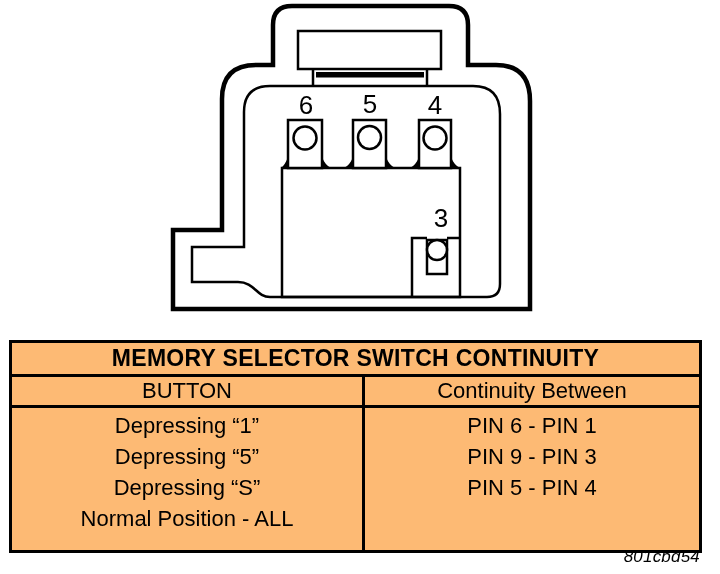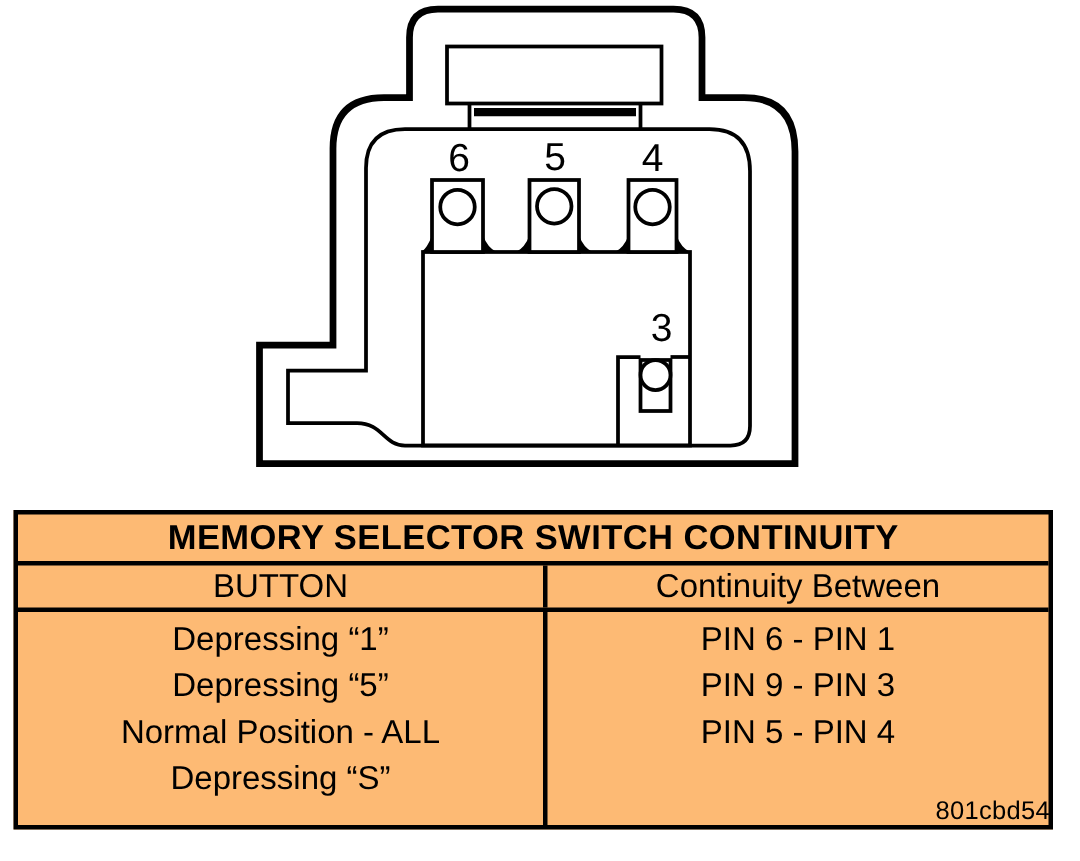--- a/index.html
+++ b/index.html
@@ -70,24 +70,25 @@
     padding: 2px 0 16px;
     text-align: center;
     font-size: 22px;
   }
   .bcell .row-line {
     line-height: 31px;
     white-space: nowrap;
   }
   .fig-caption {
     position: absolute;
-    top: 531px;
+    top: 547px;
     right: 20px;
     font-size: 17px;
     letter-spacing: 0.2px;
+    font-style: italic;
   }
 </style>
 </head>
 <body>
 
 <div class="diagram-wrap">
   <svg width="720" height="336" viewBox="0 0 720 336" xmlns="http://www.w3.org/2000/svg">
     <g fill="none" stroke="#000000">
 
       <path stroke-width="4.5" d="M 273,65 H 256 Q 222,65 222,99 V 230 H 173 V 309 H 530 V 101 Q 530,65 496,65 H 468 V 25 Q 468,6 449,6 H 292 Q 273,6 273,25 Z"></path>
@@ -135,22 +136,22 @@
 <div class="tbl">
   <div class="tbl-title">MEMORY SELECTOR SWITCH CONTINUITY</div>
   <div class="tbl-head">
     <div class="hcell">BUTTON</div>
     <div class="hcell col-right">Continuity Between</div>
   </div>
   <div class="tbl-body">
     <div class="bcell">
       <div class="row-line">Depressing “1”</div>
       <div class="row-line">Depressing “5”</div>
+      <div class="row-line">Depressing “S”</div>
       <div class="row-line">Normal Position - ALL</div>
-      <div class="row-line">Depressing “S”</div>
     </div>
     <div class="bcell col-right">
       <div class="row-line">PIN 6 - PIN 1</div>
       <div class="row-line">PIN 9 - PIN 3</div>
       <div class="row-line">PIN 5 - PIN 4</div>
     </div>
   </div>
 </div>
 
 <div class="fig-caption">801cbd54</div>

